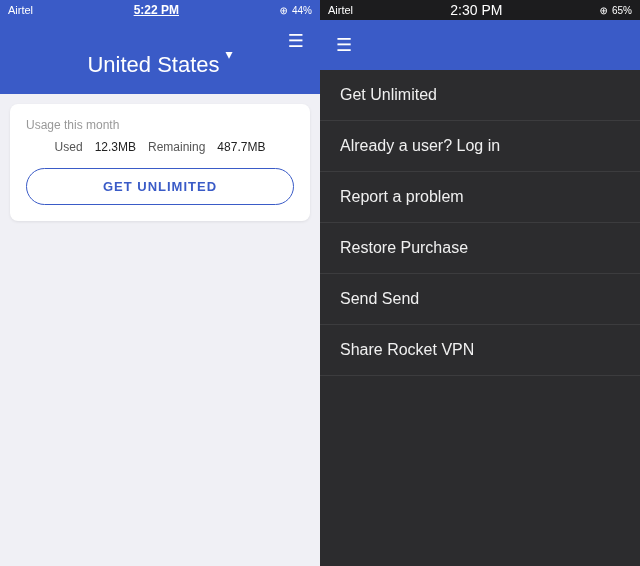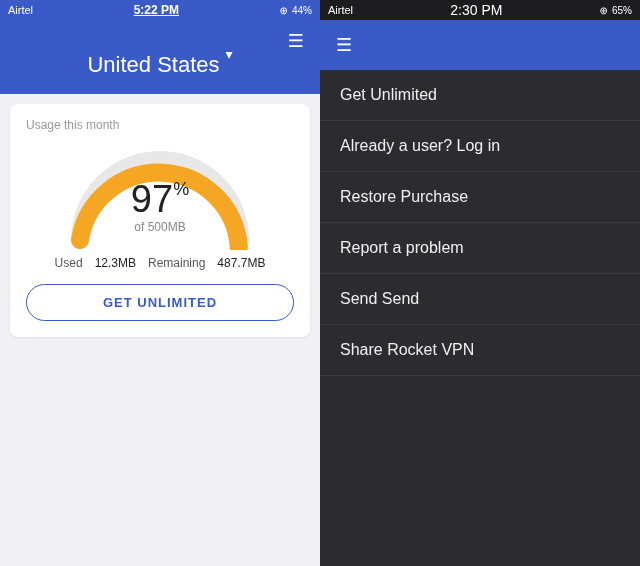--- a/index.html
+++ b/index.html
@@ -258,34 +258,20 @@
       <span class="country-name">United States</span>
       <span class="chevron-down">▾</span>
     </div>
   </div>
 
   <div class="content-area">
 
     <div class="usage-card">
       <div class="usage-label">Usage this month</div>
 
-      <div class="gauge-container">
-        <svg class="gauge-svg" viewBox="0 0 200 110">
-
-          <path d="M 20 100 A 80 80 0 0 1 180 100" fill="none" stroke="#e8e8e8" stroke-width="18" stroke-linecap="round"></path>
-
-          <path d="M 20 100 A 80 80 0 0 1 178.8 107" fill="none" stroke="#f5a623" stroke-width="18" stroke-linecap="round"></path>
-        </svg>
-        <div class="gauge-center">
-          <span class="gauge-percent">
-            <span>97</span><sup>%</sup>
-          </span>
-          <span class="gauge-of">of 500MB</span>
-        </div>
-      </div>
 
       <div class="usage-stats">
         <span>Used</span>
         <span class="val">12.3MB</span>
         <span>Remaining</span>
         <span class="val">487.7MB</span>
       </div>
 
       <button class="get-unlimited-btn">GET UNLIMITED</button>
     </div>
@@ -309,25 +295,25 @@
   </div>
 
   <div class="menu-list">
     <div class="menu-item">
       <span>Get Unlimited</span>
     </div>
     <div class="menu-item">
       <span>Already a user? Log in</span>
     </div>
     <div class="menu-item">
+      <span>Report a problem</span>
+    </div>
+    <div class="menu-item">
       <span>Restore Purchase</span>
     </div>
     <div class="menu-item">
-      <span>Report a problem</span>
-    </div>
-    <div class="menu-item">
       <span>Send Send</span>
     </div>
     <div class="menu-item">
       <span>Share Rocket VPN</span>
     </div>
   </div>
 </div>
 
 </body></html>

